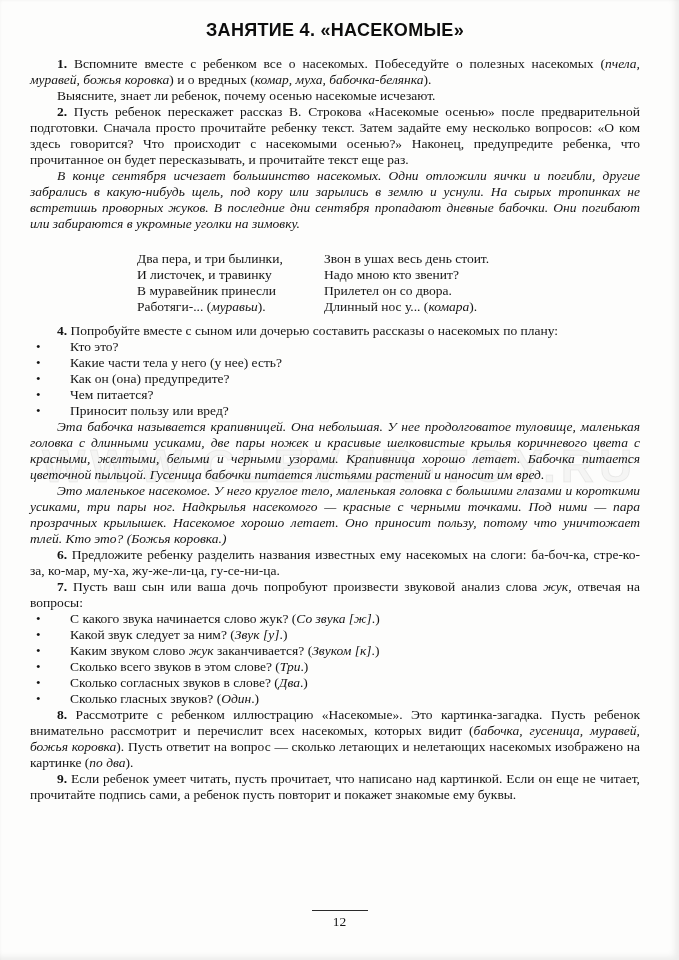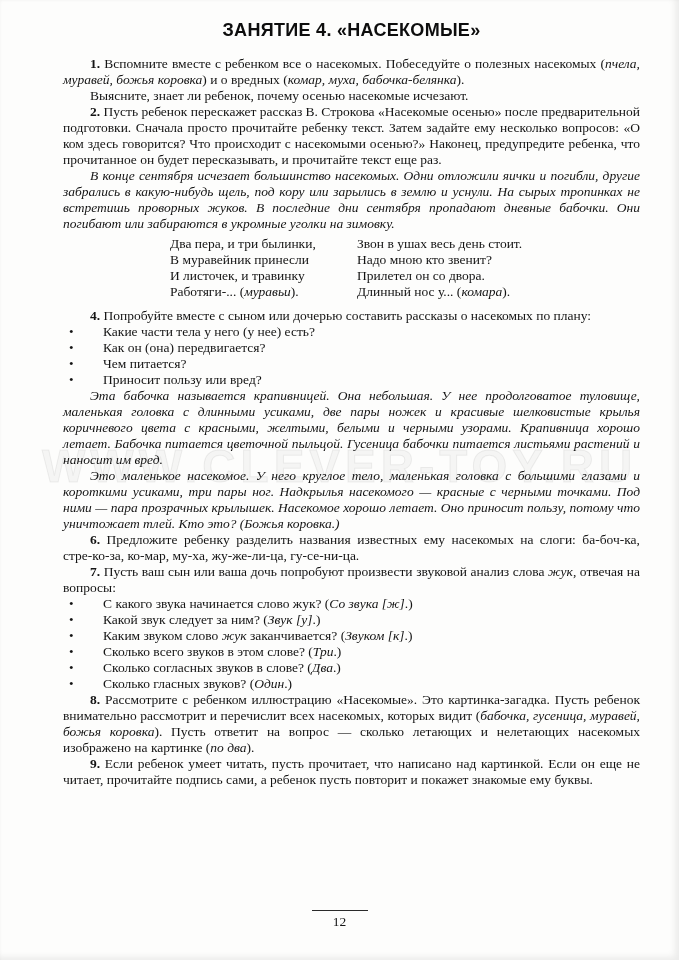--- a/index.html
+++ b/index.html
@@ -10,39 +10,39 @@
     background:#fdfdfc;
     overflow:hidden;
     box-shadow:inset -4px -3px 6px rgba(0,0,0,0.07), inset 1px 1px 2px rgba(0,0,0,0.02);
     font-family:"Liberation Serif", serif;
     font-size:13.5px;
     line-height:16px;
     color:#141414;
   }
   .content{
     position:relative;
-    padding:20px 39px 0 63px;
+    padding:20px 39px 0 30px;
     text-align:justify;
   }
   h1.title{
     font-family:"Liberation Sans", sans-serif;
     font-weight:700;
     font-size:18px;
     line-height:20px;
     text-align:center;
     margin:0 0 16px 0;
     letter-spacing:0.3px;
     color:#0d0d0d;
   }
   p.para{margin:0;text-indent:27px;}
   .b{font-weight:700;}
   .i{font-style:italic;}
   .poem{
     display:flex;
-    margin:4px 0 8px 107px;
+    margin:19px 0 8px 107px;
     text-align:left;
   }
   .poem-col{white-space:nowrap;}
   .poem-col.left{width:187px;}
   .poem-line{line-height:16px;}
   .bullet-row{
     display:flex;
     text-align:left;
   }
   .bullet-row .bullet-text{flex:1;}
@@ -96,40 +96,43 @@
     <h1 class="title">ЗАНЯТИЕ 4. «НАСЕКОМЫЕ»</h1>
 
     <p class="para"><span class="b">1.</span><span> Вспомните вместе с ребенком все о насекомых. Побеседуйте о полезных насекомых (</span><span class="i">пчела, муравей, божья коровка</span><span>) и о вредных (</span><span class="i">комар, муха, бабочка-белянка</span><span>).</span></p>
     <p class="para"><span>Выясните, знает ли ребенок, почему осенью насекомые исчезают.</span></p>
     <p class="para"><span class="b">2.</span><span> Пусть ребенок перескажет рассказ В. Строкова «Насекомые осенью» после предварительной подготовки. Сначала просто прочитайте ребенку текст. Затем задайте ему несколько вопросов: «О ком здесь говорится? Что происходит с насекомыми осенью?» Наконец, предупредите ребенка, что прочитанное он будет пересказывать, и прочитайте текст еще раз.</span></p>
     <p class="para"><span class="i">В конце сентября исчезает большинство насекомых. Одни отложили яички и погибли, другие забрались в какую-нибудь щель, под кору или зарылись в землю и уснули. На сырых тропинках не встретишь проворных жуков. В последние дни сентября пропадают дневные бабочки. Они погибают или забираются в укромные уголки на зимовку.</span></p>
 
     <div class="poem">
       <div class="poem-col left">
         <div class="poem-line"><span>Два пера, и три былинки,</span></div>
+        <div class="poem-line"><span>И листочек, и травинку</span></div>
         <div class="poem-line"><span>В муравейник принесли</span></div>
-        <div class="poem-line"><span>И листочек, и травинку</span></div>
         <div class="poem-line"><span>Работяги-... (</span><span class="i">муравьи</span><span>).</span></div>
       </div>
       <div class="poem-col right">
         <div class="poem-line"><span>Звон в ушах весь день стоит.</span></div>
         <div class="poem-line"><span>Надо мною кто звенит?</span></div>
         <div class="poem-line"><span>Прилетел он со двора.</span></div>
         <div class="poem-line"><span>Длинный нос у... (</span><span class="i">комара</span><span>).</span></div>
       </div>
     </div>
 
     <p class="para"><span class="b">4.</span><span> Попробуйте вместе с сыном или дочерью составить рассказы о насекомых по плану:</span></p>
 
     <div>
       <div class="bullet-row">
+          <span class="bullet-text"><span>Кто это?</span></span>
+        </div>
+      <div class="bullet-row">
           <span class="bullet-text"><span>Какие части тела у него (у нее) есть?</span></span>
         </div>
       <div class="bullet-row">
-          <span class="bullet-text"><span>Как он (она) передвигается?</span></span>
+          <span class="bullet-text"><span>Как он (она) предупредите?</span></span>
         </div>
       <div class="bullet-row">
           <span class="bullet-text"><span>Чем питается?</span></span>
         </div>
       <div class="bullet-row">
           <span class="bullet-text"><span>Приносит пользу или вред?</span></span>
         </div>
     </div>
 
     <p class="para"><span class="i">Эта бабочка называется крапивницей. Она небольшая. У нее продолговатое туловище, маленькая головка с длинными усиками, две пары ножек и красивые шелковистые крылья коричневого цвета с красными, желтыми, белыми и черными узорами. Крапивница хорошо летает. Бабочка питается цветочной пыльцой. Гусеница бабочки питается листьями растений и наносит им вред.</span></p>

